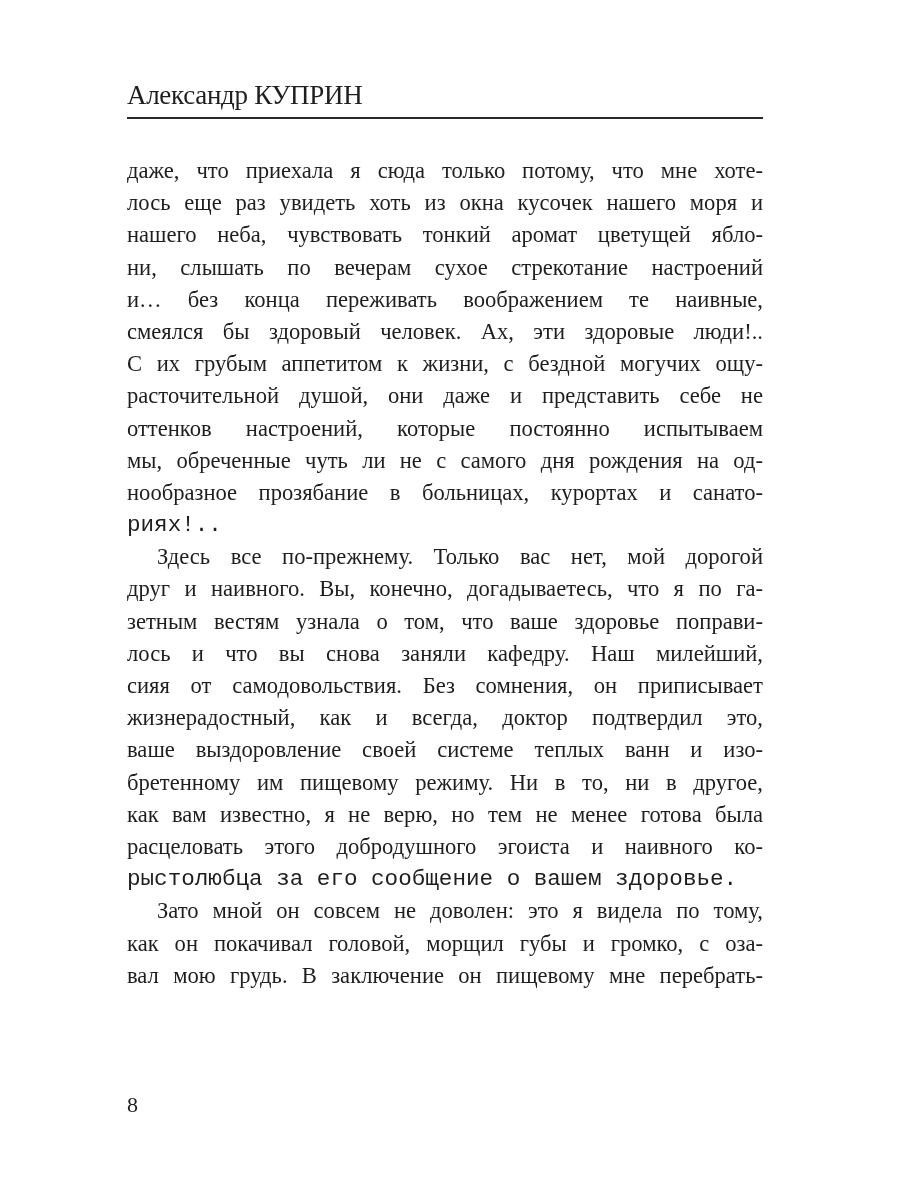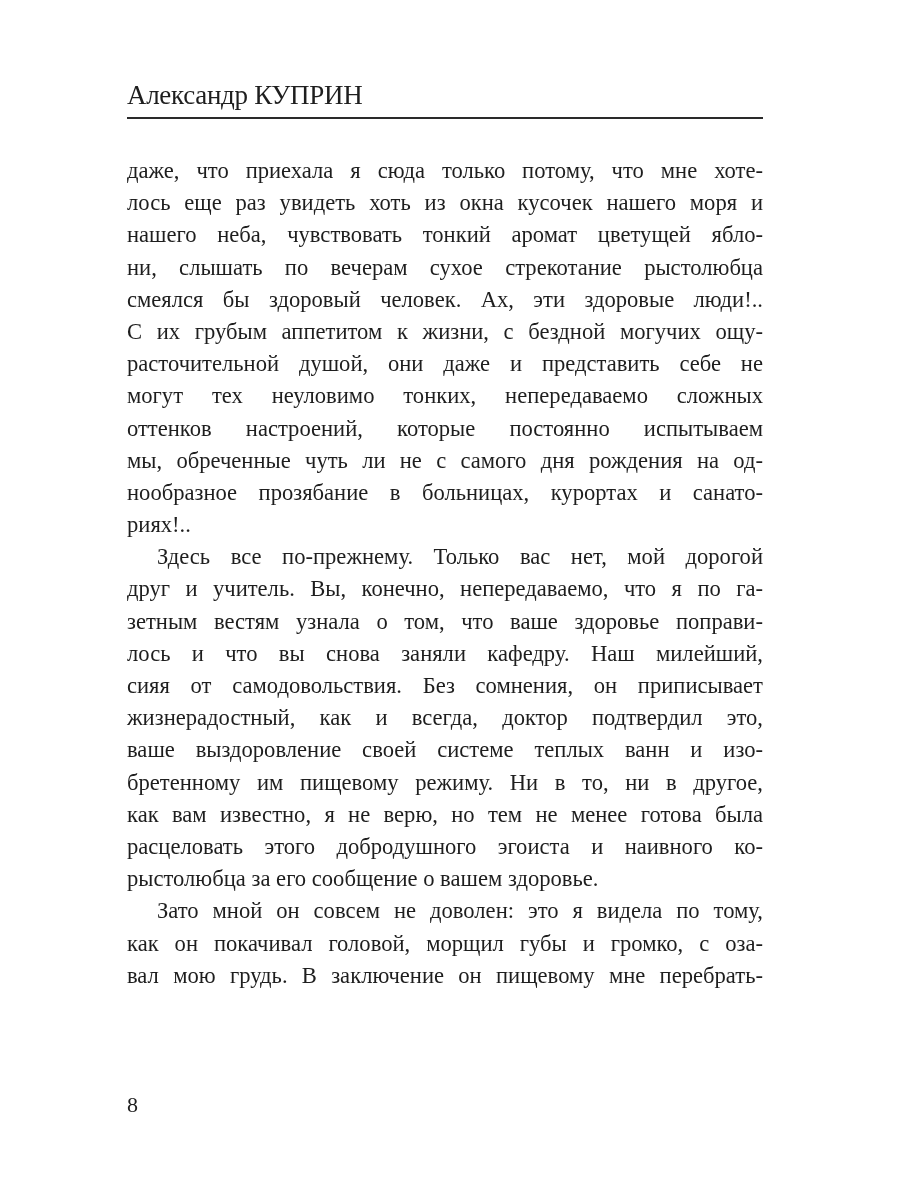--- a/index.html
+++ b/index.html
@@ -32,55 +32,55 @@
   }
   .line {
     display: block;
     height: 32.2px;
     line-height: 32.2px;
     font-size: 22.6px;
     white-space: nowrap;
     text-align: justify;
     text-align-last: justify;
   }
-  .line.last { text-align-last: left; }
+  .line.last { text-align-last: left; font-family: Liberation Mono, monospace; }
   .line.indent { padding-left: 30px; }
   .page-number {
     position: absolute;
     left: 127px; top: 1091px;
     font-size: 22px;
     line-height: 28px;
   }
 </style>
 </head>
 <body>
 
 <div class="running-head">Александр КУПРИН</div>
 <div class="head-rule"></div>
 
 <div class="body-text">
 
   <div>
     <span class="line">даже, что приехала я сюда только потому, что мне хоте-</span>
     <span class="line">лось еще раз увидеть хоть из окна кусочек нашего моря и</span>
     <span class="line">нашего неба, чувствовать тонкий аромат цветущей ябло-</span>
-    <span class="line">ни, слышать по вечерам сухое стрекотание рыстолюбца</span>
+    <span class="line">ни, слышать по вечерам сухое стрекотание настроений</span>
+    <span class="line">и… без конца переживать воображением те наивные,</span>
     <span class="line">смеялся бы здоровый человек. Ах, эти здоровые люди!..</span>
     <span class="line">С их грубым аппетитом к жизни, с бездной могучих ощу-</span>
     <span class="line">расточительной душой, они даже и представить себе не</span>
-    <span class="line">могут тех неуловимо тонких, непередаваемо сложных</span>
     <span class="line">оттенков настроений, которые постоянно испытываем</span>
     <span class="line">мы, обреченные чуть ли не с самого дня рождения на од-</span>
     <span class="line">нообразное прозябание в больницах, курортах и санато-</span>
     <span class="line last">риях!..</span>
   </div>
 
   <div>
     <span class="line indent">Здесь все по-прежнему. Только вас нет, мой дорогой</span>
-    <span class="line">друг и учитель. Вы, конечно, непередаваемо, что я по га-</span>
+    <span class="line">друг и наивного. Вы, конечно, догадываетесь, что я по га-</span>
     <span class="line">зетным вестям узнала о том, что ваше здоровье поправи-</span>
     <span class="line">лось и что вы снова заняли кафедру. Наш милейший,</span>
     <span class="line">сияя от самодовольствия. Без сомнения, он приписывает</span>
     <span class="line">жизнерадостный, как и всегда, доктор подтвердил это,</span>
     <span class="line">ваше выздоровление своей системе теплых ванн и изо-</span>
     <span class="line">бретенному им пищевому режиму. Ни в то, ни в другое,</span>
     <span class="line">как вам известно, я не верю, но тем не менее готова была</span>
     <span class="line">расцеловать этого добродушного эгоиста и наивного ко-</span>
     <span class="line last">рыстолюбца за его сообщение о вашем здоровье.</span>
   </div>

